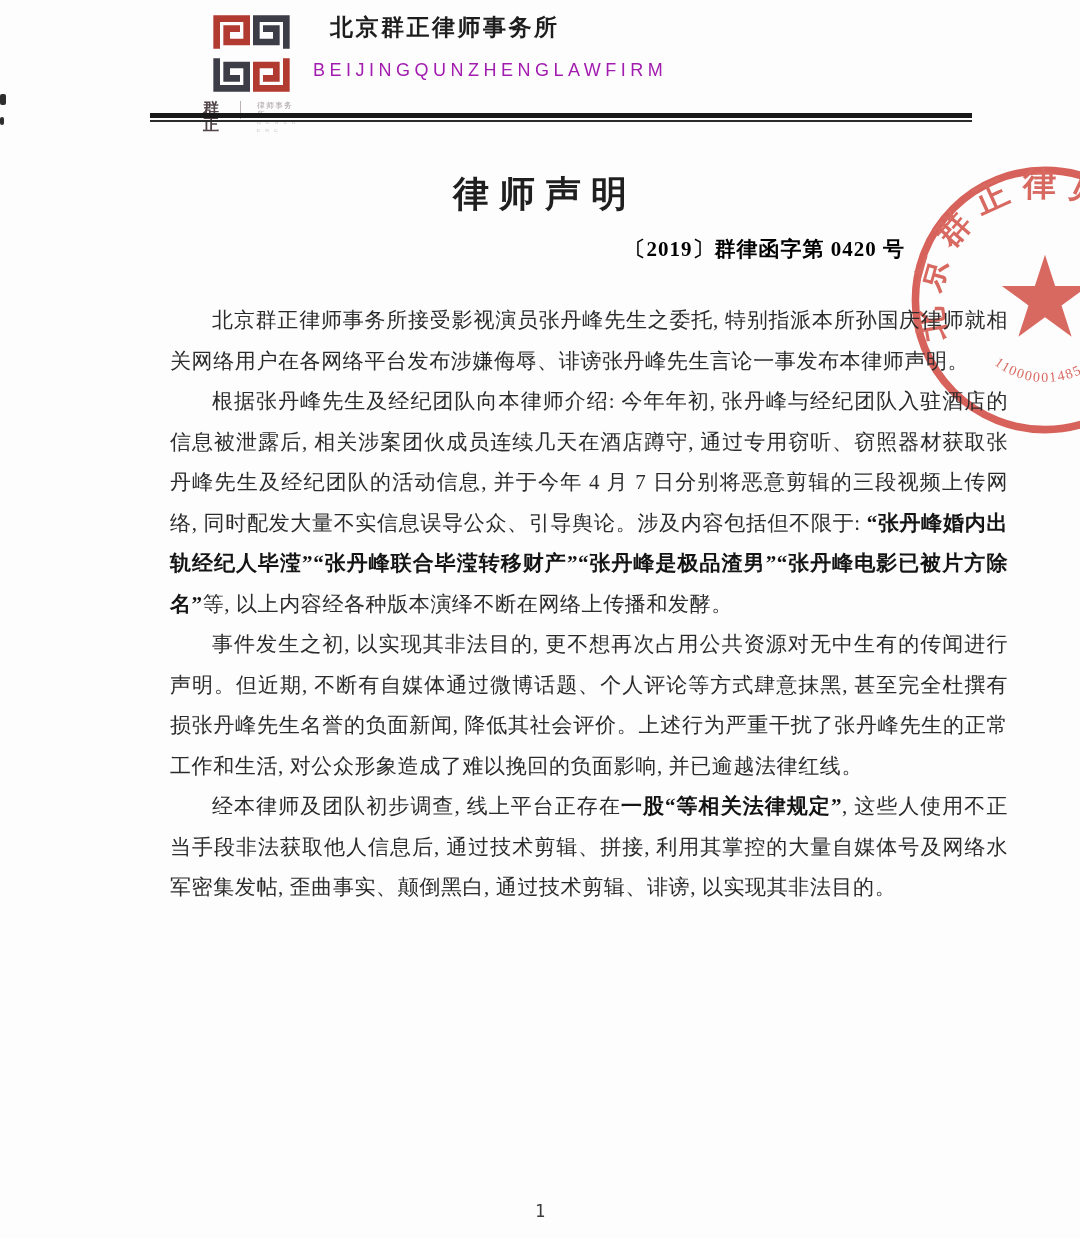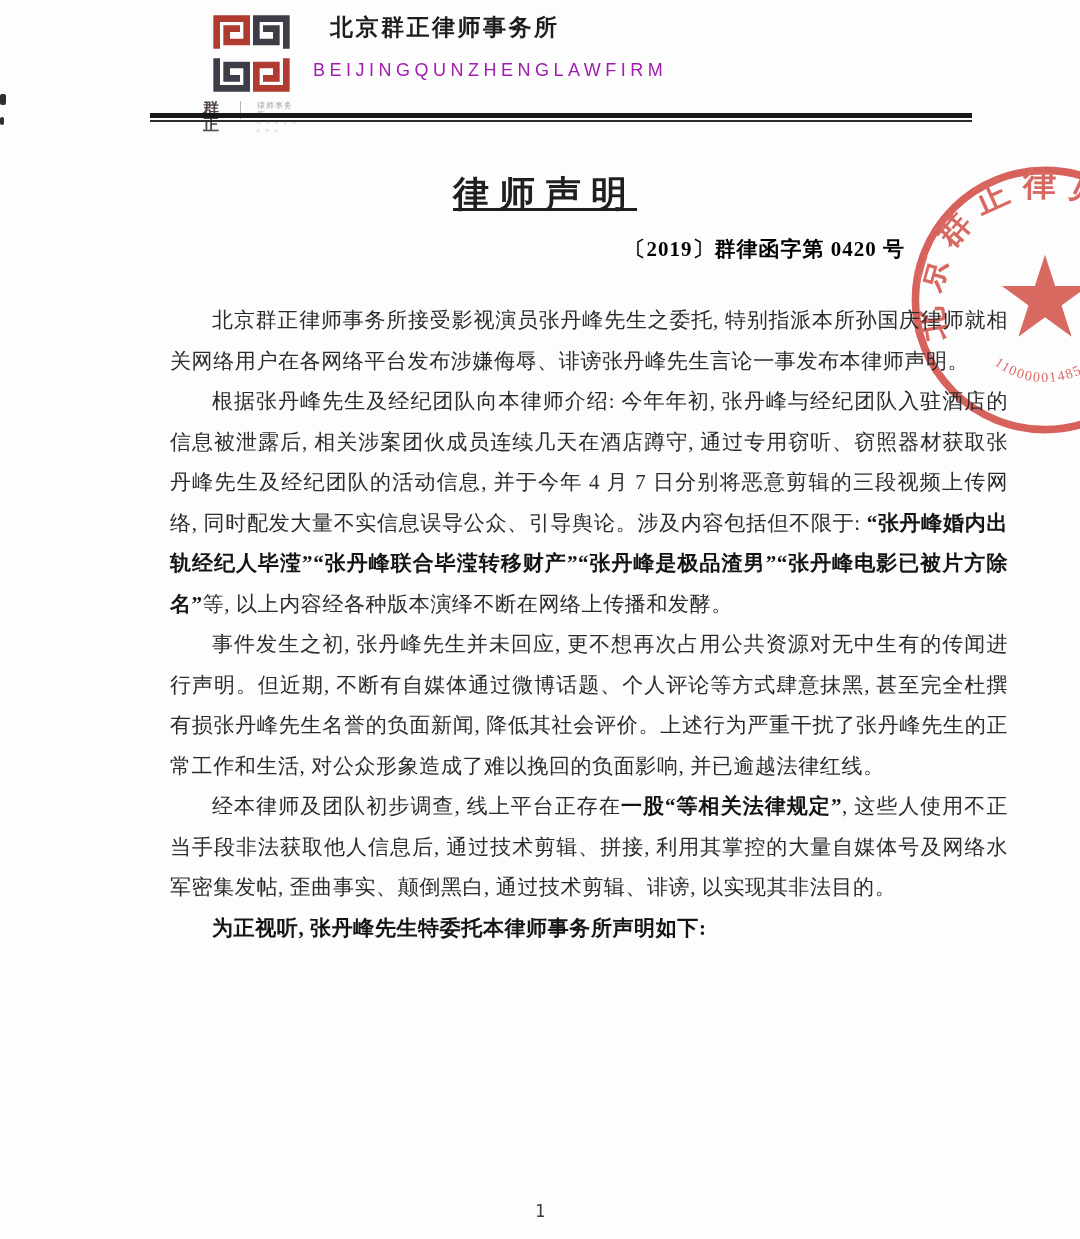--- a/index.html
+++ b/index.html
@@ -24,21 +24,21 @@
   .logo-sub .small{font-size:8px;color:#a89f9f;letter-spacing:1px;line-height:9px;}
   .logo-sub .tiny{font-size:5px;color:#c4bcbc;letter-spacing:2px;line-height:8px;}
   .firm-cn{position:absolute;left:330px;top:12px;font-size:23px;font-weight:bold;color:#1d1d1d;letter-spacing:2.5px;}
   .firm-en{position:absolute;left:313px;top:60px;font-size:18px;color:#a21caf;letter-spacing:4.5px;font-family:"Liberation Sans","DejaVu Sans",sans-serif;font-weight:500;}
   .rule{position:absolute;left:150px;top:113px;width:822px;}
   .rule .r1{height:5px;background:#181818;}
   .rule .r2{height:2px;background:transparent;}
   .rule .r3{height:2px;background:#2c2c2c;}
   
   .content{position:absolute;inset:0;}
-  .doc-title{margin:172px 0 0;text-align:center;font-size:36px;font-weight:bold;color:#1f1f1f;letter-spacing:10px;padding-left:10px;line-height:44px;text-decoration:underline;}
+  .doc-title{margin:172px 0 0;text-align:center;font-size:36px;font-weight:bold;color:#1f1f1f;letter-spacing:10px;padding-left:10px;line-height:44px;}
   .doc-ref{margin:18px 175px 0 0;text-align:right;font-size:21px;font-weight:bold;color:#000000;line-height:30px;letter-spacing:1px;}
   .paragraphs{margin:36px 72px 0 170px;text-align:justify;font-size:21px;line-height:40.5px;letter-spacing:0.6px;color:#2b2b2b;}
   .paragraphs p{margin:0;text-indent:2em;}
   .paragraphs span.b{font-weight:bold;color:#141414;}
   .page-num{position:absolute;bottom:18px;left:0;right:0;text-align:center;font-size:17px;color:#3c3c3c;font-family:"DejaVu Sans Mono","Liberation Mono",monospace;}
   
   .stamp{position:absolute;left:856px;top:111px;width:378px;height:378px;pointer-events:none;}
   .stamp text{font-family:"Liberation Serif","DejaVu Serif",serif;}
   
   .artifact{position:absolute;background:#2e2e2e;border-radius:2px;}
@@ -100,23 +100,22 @@
       </text>
     </g>
   </svg>
 
   <div class="content">
     <div class="doc-title">律师声明</div>
     <div class="doc-ref">〔2019〕群律函字第 0420 号</div>
     <div class="paragraphs" id="paragraphs">
         <p><span>北京群正律师事务所接受影视演员张丹峰先生之委托, 特别指派本所孙国庆律师就相关网络用户在各网络平台发布涉嫌侮辱、诽谤张丹峰先生言论一事发布本律师声明。</span></p>
         <p><span>根据张丹峰先生及经纪团队向本律师介绍: 今年年初, 张丹峰与经纪团队入驻酒店的信息被泄露后, 相关涉案团伙成员连续几天在酒店蹲守, 通过专用窃听、窃照器材获取张丹峰先生及经纪团队的活动信息, 并于今年 4 月 7 日分别将恶意剪辑的三段视频上传网络, 同时配发大量不实信息误导公众、引导舆论。涉及内容包括但不限于: </span><span class="b">“张丹峰婚内出轨经纪人毕滢”“张丹峰联合毕滢转移财产”“张丹峰是极品渣男”“张丹峰电影已被片方除名”</span><span>等, 以上内容经各种版本演绎不断在网络上传播和发酵。</span></p>
-        <p><span>事件发生之初, 张丹峰先生并未回应, 更不想再次占用公共资源对无中生有的传闻进行声明。但近期, 不断有自媒体通过微博话题、个人评论等方式肆意抹黑, 甚至完全杜撰有损张丹峰先生名誉的负面新闻, 降低其社会评价。上述行为严重干扰了张丹峰先生的正常工作和生活, 对公众形象造成了难以挽回的负面影响, 并已逾越法律红线。</span></p>
+        <p><span>事件发生之初, 以实现其非法目的, 更不想再次占用公共资源对无中生有的传闻进行声明。但近期, 不断有自媒体通过微博话题、个人评论等方式肆意抹黑, 甚至完全杜撰有损张丹峰先生名誉的负面新闻, 降低其社会评价。上述行为严重干扰了张丹峰先生的正常工作和生活, 对公众形象造成了难以挽回的负面影响, 并已逾越法律红线。</span></p>
         <p><span>经本律师及团队初步调查, 线上平台正存在</span><span class="b">一股“等相关法律规定”</span><span>, 这些人使用不正当手段非法获取他人信息后, 通过技术剪辑、拼接, 利用其掌控的大量自媒体号及网络水军密集发帖, 歪曲事实、颠倒黑白, 通过技术剪辑、诽谤, 以实现其非法目的。</span></p>
-        <p><span class="b">为正视听, 张丹峰先生特委托本律师事务所声明如下:</span></p>
       </div>
   </div>
 
   <div class="page-num">1</div>
 
   <div class="artifact a1"></div>
   <div class="artifact a2"></div>
 </div>
 
 </body></html>

